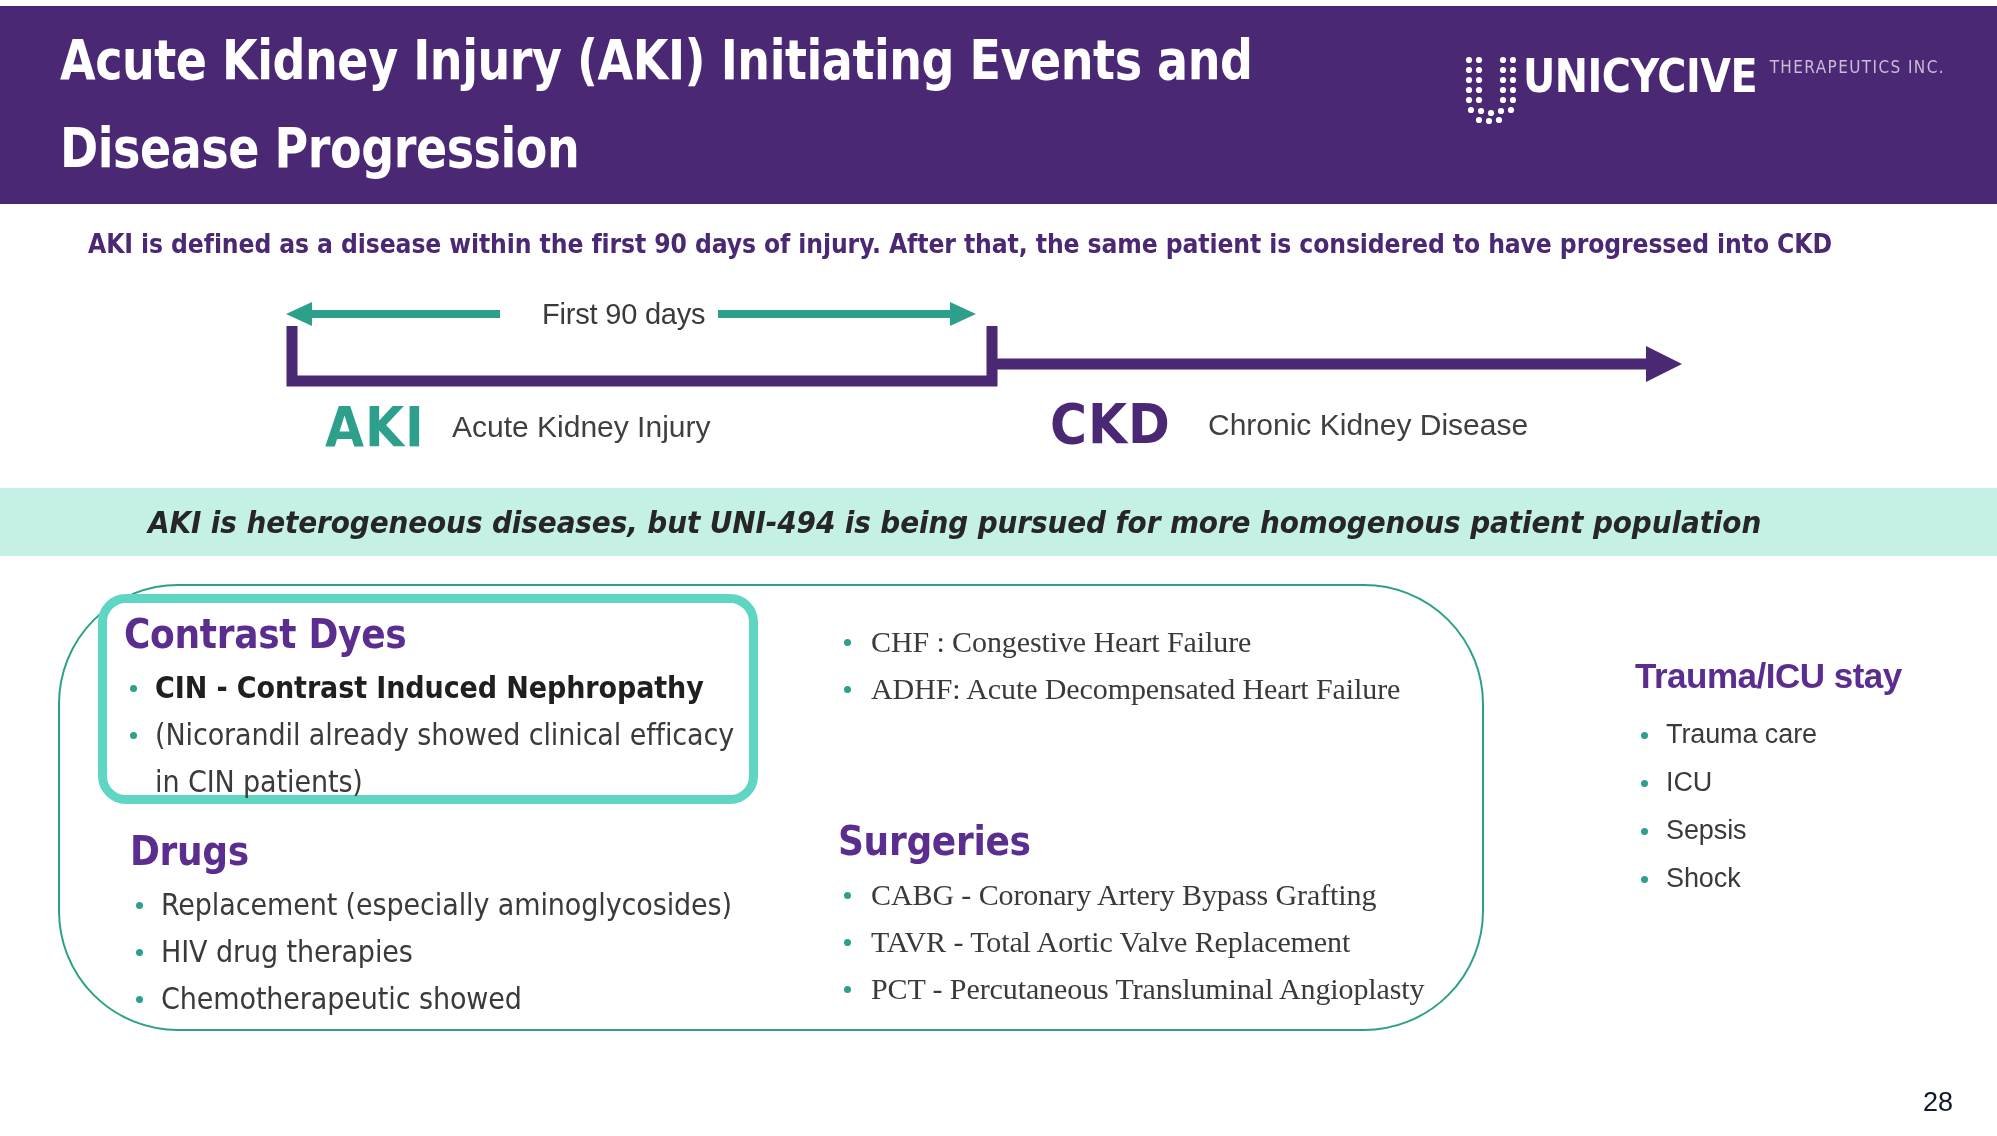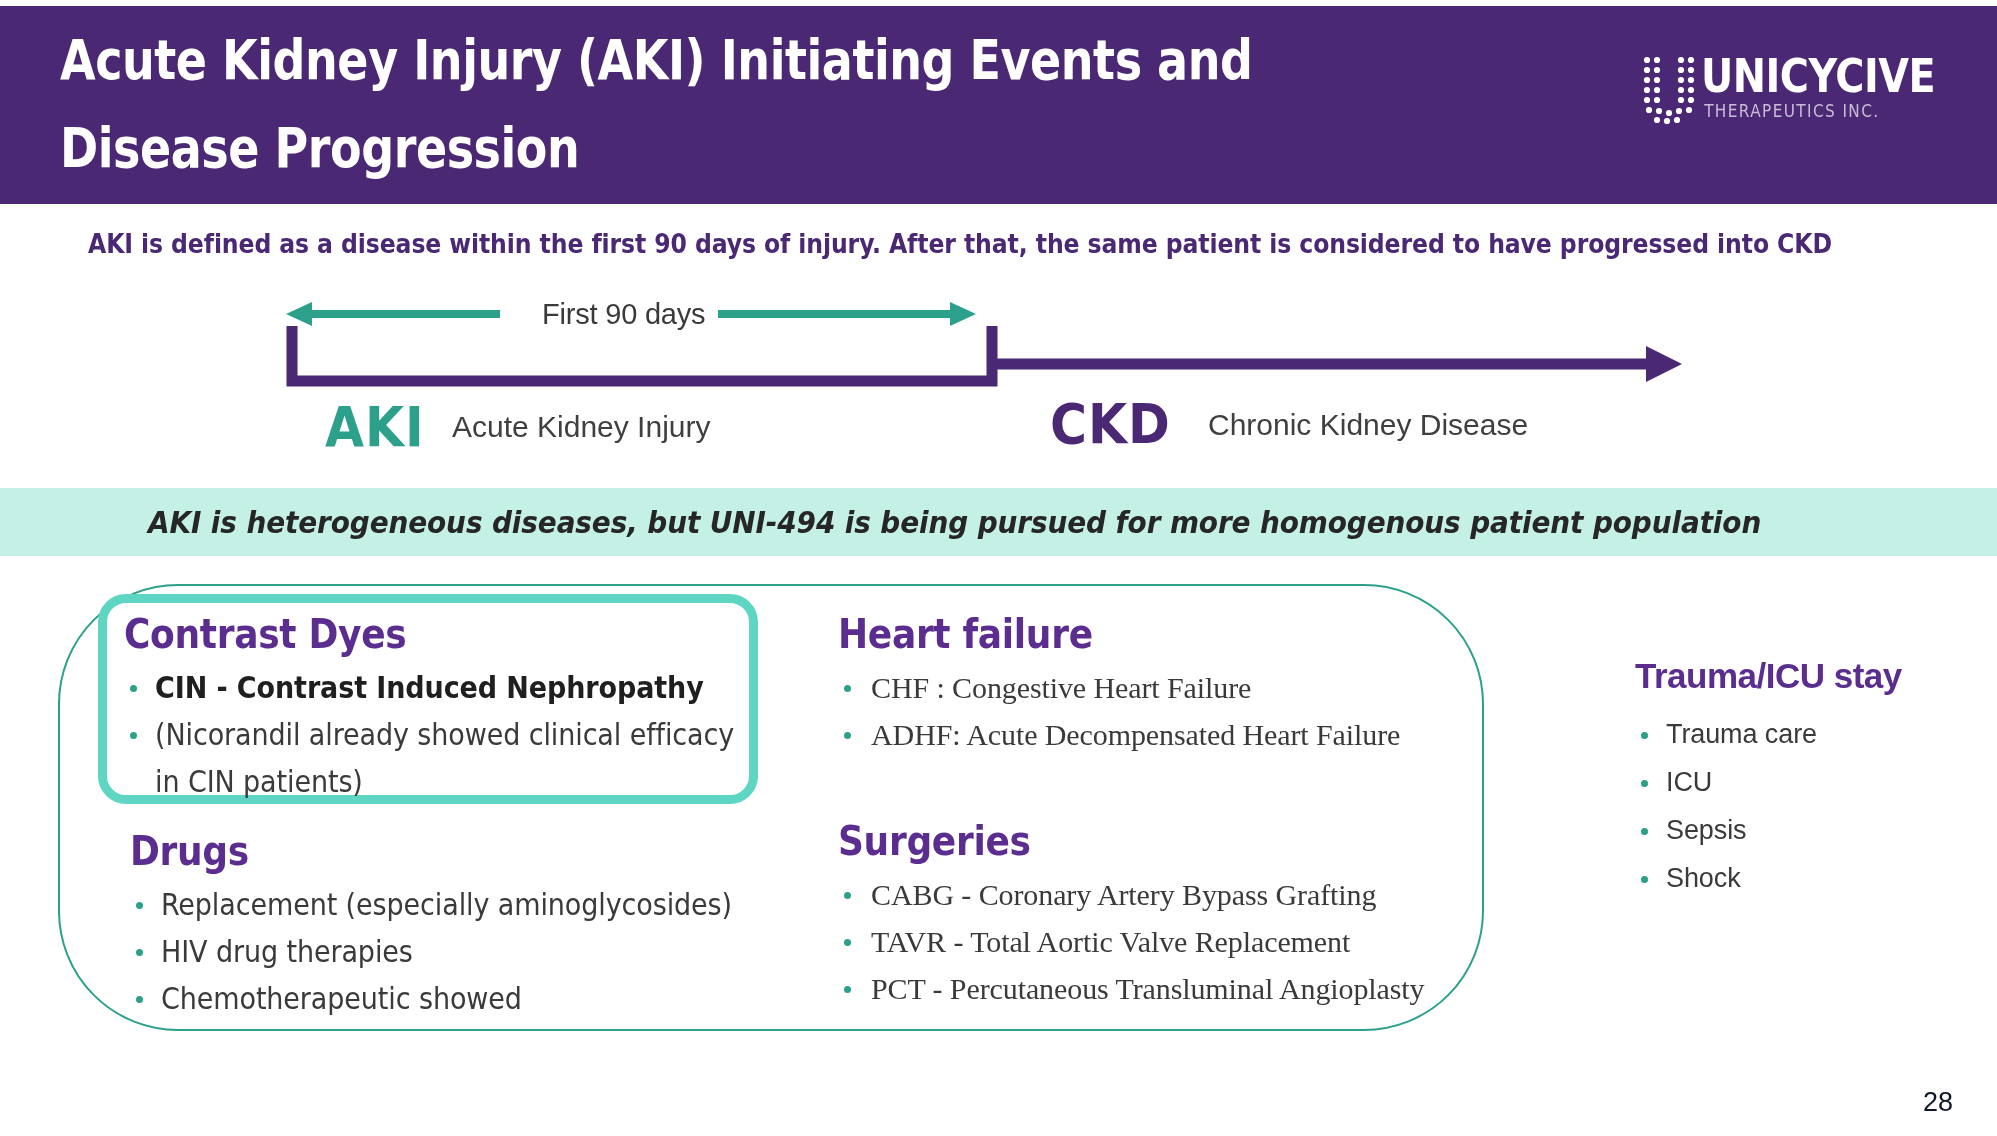--- a/index.html
+++ b/index.html
@@ -41,21 +41,21 @@
     transform-origin: left top;
   }
   .logo {
     position: absolute;
     right: 52px;
     top: 48px;
     display: flex;
     align-items: flex-start;
   }
   .logo-dots { display: block; margin-right: 4px; }
-  .logo-text-wrap { display: flex; flex-direction: column; }
+  .logo-text-wrap { display: flex; flex-direction: row; }
   .logo-word {
     color: #ffffff;
     font-family: "Liberation Sans Narrow", "DejaVu Sans Condensed", "Liberation Sans", sans-serif;
     font-weight: bold;
     font-size: 46px;
     line-height: 44px;
     letter-spacing: -0.5px;
     transform: scaleX(0.96);
     transform-origin: left top;
   }
@@ -328,21 +328,20 @@
   <div class="col col-drugs">
     <div class="col-head">Drugs</div>
     <ul class="bullets">
       <li>Replacement (especially aminoglycosides)</li>
       <li>HIV drug therapies</li>
       <li>Chemotherapeutic showed</li>
     </ul>
   </div>
 
   <div class="col col-heart">
-    <div class="col-head">Heart failure</div>
     <ul class="bullets">
       <li>CHF : Congestive Heart Failure</li>
       <li>ADHF: Acute Decompensated Heart Failure</li>
     </ul>
   </div>
 
   <div class="col col-surg">
     <div class="col-head">Surgeries</div>
     <ul class="bullets">
       <li>CABG - Coronary Artery Bypass Grafting</li>

